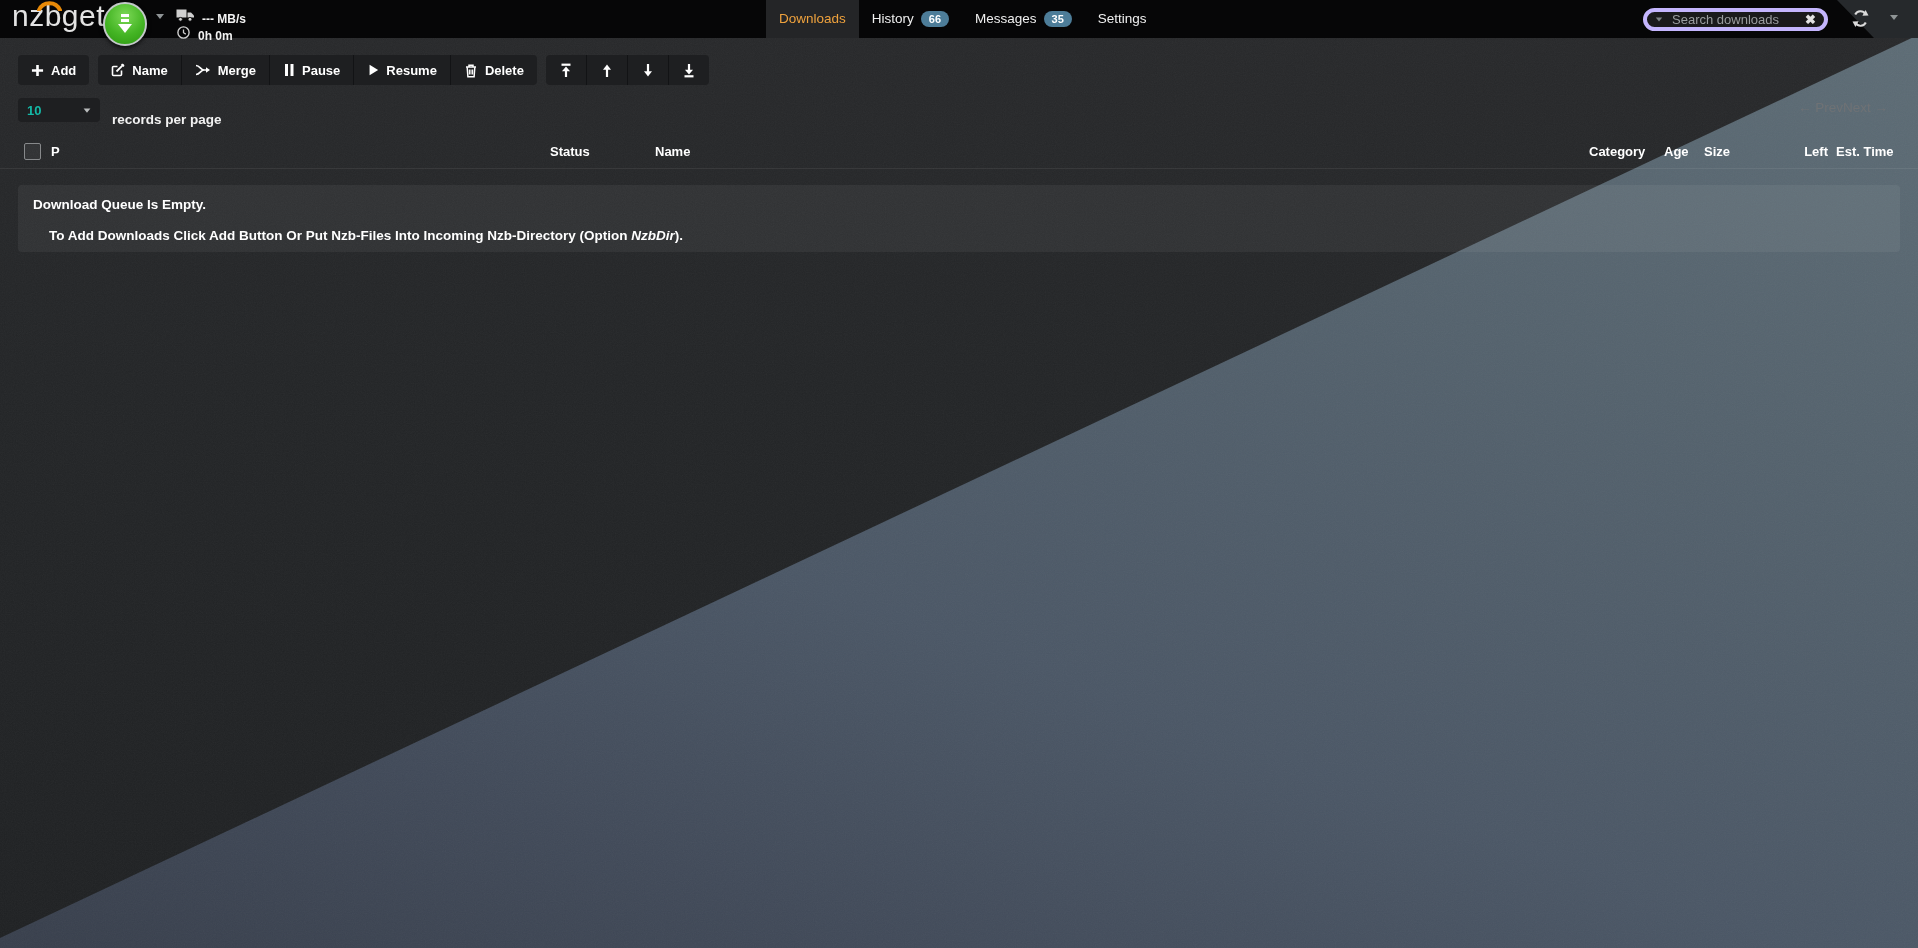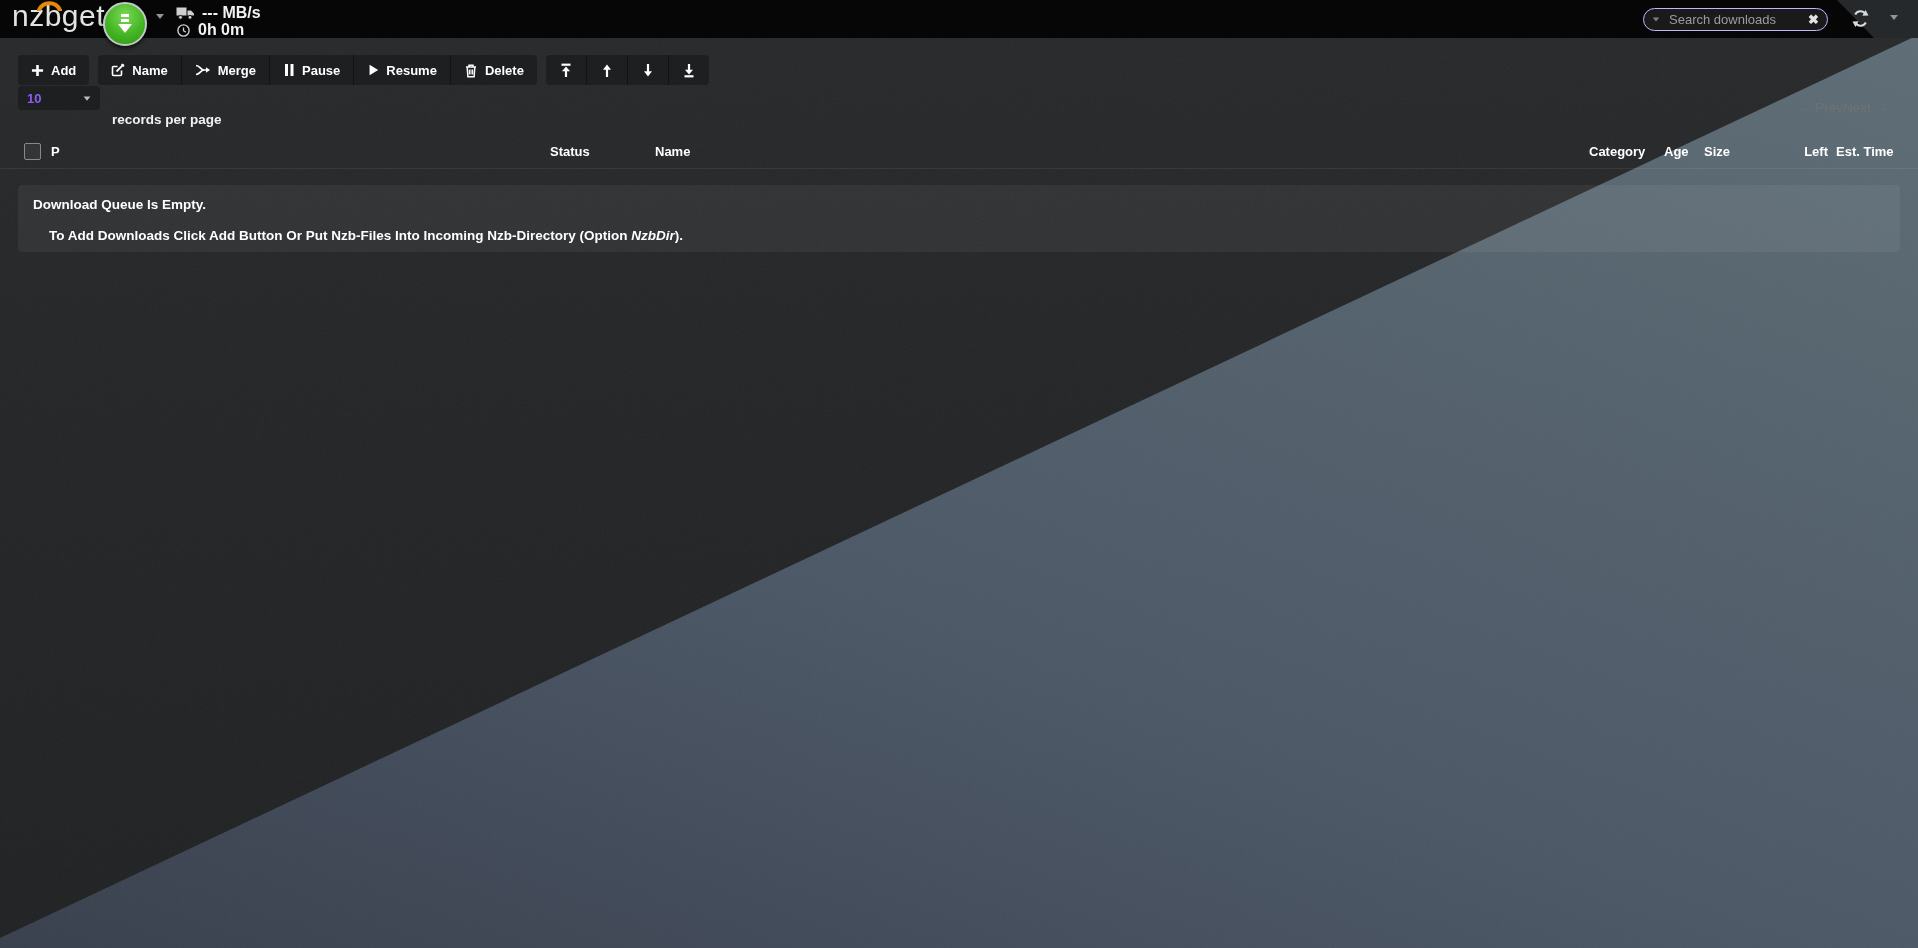--- a/index.html
+++ b/index.html
@@ -22,53 +22,53 @@
   .logo-arc{position:absolute;left:36px;top:-3px;z-index:13;}
   .logo-btn{position:absolute;left:103px;top:2px;width:40px;height:40px;border-radius:50%;
     background:radial-gradient(circle at 50% 30%,#7cd856 0%,#44b524 55%,#2c9710 100%);
     border:2px solid #c3c9c9;box-shadow:0 2px 4px rgba(0,0,0,.7);z-index:13;
     display:flex;align-items:center;justify-content:center;cursor:pointer;}
   .logo-caret{position:absolute;left:156px;top:14px;z-index:12;}
   .caret{width:0;height:0;border-left:4px solid transparent;border-right:4px solid transparent;
     border-top:5px solid #8f9496;display:inline-block;}
   .stat-speed{position:absolute;left:176px;top:4px;display:flex;align-items:center;gap:7px;z-index:12;}
   .stat-time{position:absolute;left:177px;top:21px;display:flex;align-items:center;gap:8px;z-index:12;}
-  .stat-text{color:#f2f2f2;font-size:16px;font-weight:700;}
+  .stat-text{color:#f2f2f2;font-size:12px;font-weight:700;margin-top:8px;}
 
   .tabs{position:absolute;left:766px;top:0;height:38px;display:flex;z-index:12;}
   .tab{height:38px;line-height:38px;padding:0 13px;font-size:13.5px;font-weight:400;color:#f0f0f0;
        cursor:pointer;display:flex;align-items:center;gap:7px;}
   .tab.active{background:#242527;color:#efa23d;}
   .badge{background:#4d7d99;color:#fff;font-size:11px;font-weight:700;border-radius:10px;
          padding:2px 8px;line-height:12px;}
 
   .searchbox{position:absolute;left:1643px;top:8px;width:185px;height:23px;border-radius:12px;
-    background:#1a1a1b;border:1px solid #c4b5fd;display:flex;align-items:center;
+    background:#1a1a1b;border:4px solid #c4b5fd;display:flex;align-items:center;
     padding:0 8px;box-sizing:border-box;z-index:12;}
   .searchbox input{flex:1;background:transparent;border:none;outline:none;color:#ddd;
     font-size:13px;font-family:"Liberation Sans",sans-serif;min-width:0;margin-left:7px;}
   .searchbox input::placeholder{color:#9a9d9f;}
   .clear-x{color:#e3e3e3;font-size:13px;font-weight:700;cursor:pointer;line-height:1;}
   .refresh{position:absolute;left:1851px;top:9px;z-index:12;cursor:pointer;}
   .refresh-caret{position:absolute;left:1890px;top:15px;z-index:12;cursor:pointer;}
 
   
   .toolbar{position:absolute;left:18px;top:55px;display:flex;gap:9px;z-index:12;}
   .btn-group{display:flex;}
   .tbtn{height:30px;background:#1e1f21;border:none;color:#fff;font-size:13px;font-weight:700;
     font-family:"Liberation Sans",sans-serif;display:flex;align-items:center;gap:7px;
     padding:0 13px;cursor:pointer;border-radius:0;border-right:1px solid #121315;}
   .btn-group .tbtn:first-child{border-radius:4px 0 0 4px;}
   .btn-group .tbtn:last-child{border-radius:0 4px 4px 0;border-right:none;}
   .tbtn.single{border-radius:4px;border-right:none;}
 
   
-  .pagesize{position:absolute;left:18px;top:86px;width:82px;height:24px;background:#1e1f21;
+  .pagesize{position:absolute;left:18px;top:98px;width:82px;height:24px;background:#1e1f21;
     border-radius:4px;display:flex;align-items:center;justify-content:space-between;
-    padding:0 9px;box-sizing:border-box;color:#8b5cf6;font-size:13px;font-weight:700;cursor:pointer;z-index:12;gap:8px;}
+    padding:0 9px;box-sizing:border-box;color:#14b8a6;font-size:13px;font-weight:700;cursor:pointer;z-index:12;gap:8px;}
   .pagesize .caret{border-top-color:#b9bcbd;transform:scale(.85);}
   .records-label{position:absolute;left:112px;top:112px;color:#f2f2f2;font-size:13.5px;font-weight:700;z-index:12;}
   .pager-links{position:absolute;right:30px;top:100px;display:flex;z-index:12;}
   .pager-links span{color:#6f7275;font-size:13.5px;cursor:pointer;}
 
   
   .thead{position:absolute;left:0;top:138px;width:1918px;height:30px;z-index:12;
     border-bottom:1px solid rgba(255,255,255,0.07);}
   .thead span{position:absolute;top:6px;color:#fff;font-size:13px;font-weight:700;}
   .cb{position:absolute;left:24px;top:5px;width:15px;height:15px;border:1px solid #87898b;
@@ -126,20 +126,36 @@
     <span class="stat-text">--- MB/s</span>
   </div>
   <div class="stat-time">
     <svg width="13" height="13" viewBox="0 0 13 13">
       <circle cx="6.5" cy="6.5" r="5.6" fill="none" stroke="#cfcfcf" stroke-width="1.4"></circle>
       <path d="M6.5 3.4v3.3l2.3 1.4" fill="none" stroke="#cfcfcf" stroke-width="1.3"></path>
     </svg>
     <span class="stat-text">0h 0m</span>
   </div>
 
+  <div class="tabs">
+    <div class="tab active">
+      <span>Downloads</span>
+    </div>
+    <div class="tab">
+      <span>History</span>
+      <span class="badge">66</span>
+    </div>
+    <div class="tab">
+      <span>Messages</span>
+      <span class="badge">35</span>
+    </div>
+    <div class="tab">
+      <span>Settings</span>
+    </div>
+  </div>
 
   <div class="searchbox">
     <span class="caret" style="transform:scale(.8);border-top-color:#7c8183;"></span>
     <input type="text" placeholder="Search downloads" style="">
     <span class="clear-x">✖</span>
   </div>
   <svg class="refresh" width="19" height="19" viewBox="0 0 18 18">
     <path d="M4 5.2 A5.6 5.6 0 0 1 13.6 4.6" fill="none" stroke="#dadada" stroke-width="2"></path>
     <polygon points="13.8,1 16.6,6.2 10.8,6.4" fill="#dadada"></polygon>
     <path d="M14 12.8 A5.6 5.6 0 0 1 4.4 13.4" fill="none" stroke="#dadada" stroke-width="2"></path>

